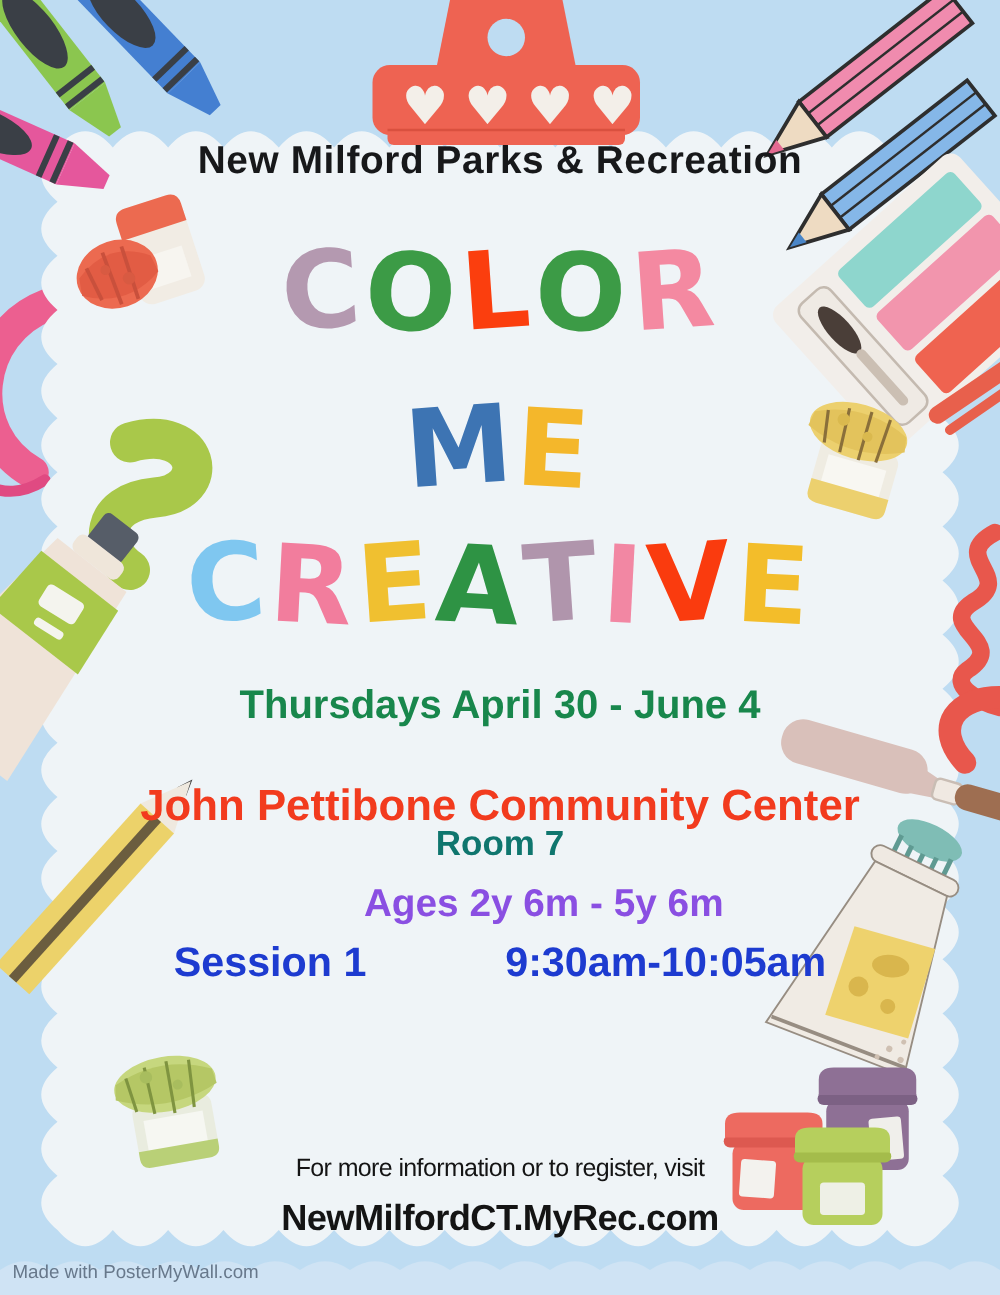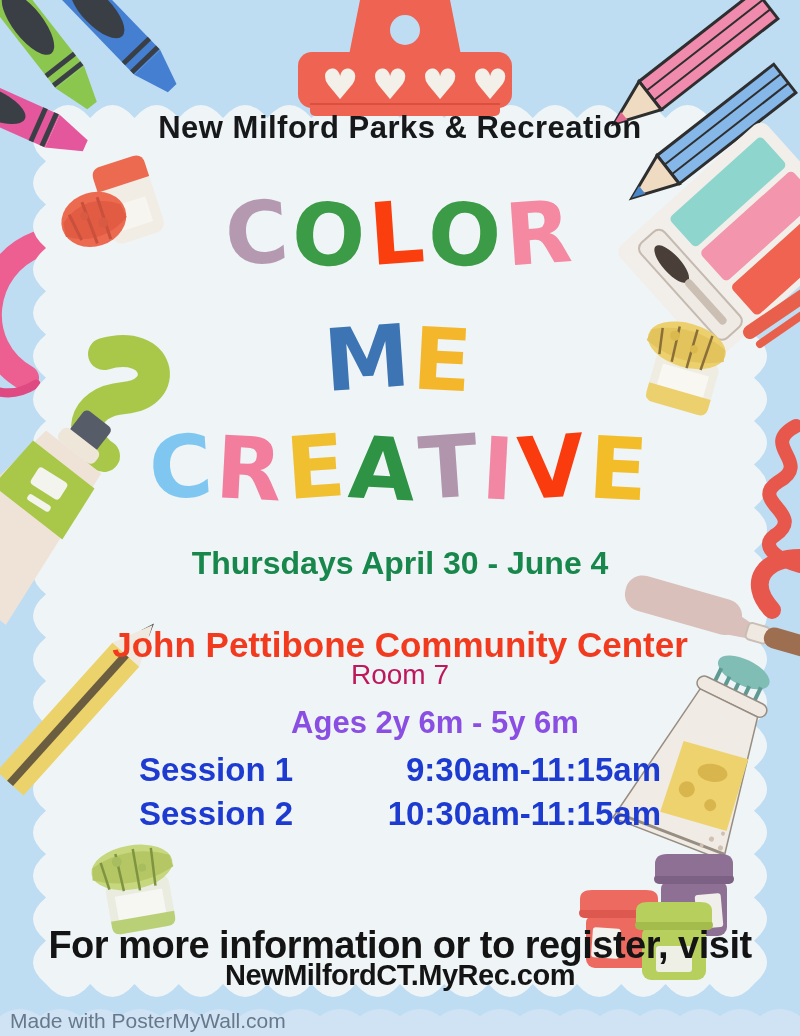--- a/index.html
+++ b/index.html
@@ -14,32 +14,32 @@
   .title-line{font-family:"DejaVu Sans",sans-serif;font-weight:800;font-size:86px;
               letter-spacing:4px;line-height:1;}
   .title-line span{display:inline-block;}
   .title-line span:nth-child(odd){transform:rotate(-4deg);}
   .title-line span:nth-child(even){transform:rotate(3deg) translateY(2px);}
   #title-1{top:190px;}
   #title-2{top:315px;}
   #title-3{top:424px;}
   .schedule{top:545px;font-size:32px;font-weight:700;color:#18874c;}
   .loc1{top:625px;font-size:35px;font-weight:700;color:#f23b1e;}
-  .loc2{top:659px;font-size:28px;font-weight:400;color:#be185d;}
+  .loc2{top:659px;font-size:28px;font-weight:700;color:#0f766e;}
   .ages{top:705px;font-size:31px;font-weight:700;color:#8a4fe2;padding-left:35px;}
   .session-row{position:absolute;left:0;width:100%;display:flex;justify-content:center;
                gap:32px;font-size:33px;font-weight:700;color:#1d3bd0;}
   #session-1{top:751px;}
   #session-2{top:795px;}
   .session-name{width:160px;text-align:left;}
   .session-time{width:330px;text-align:right;}
   .pricing{top:864px;font-size:29px;font-weight:700;color:#118b4b;}
-  .info1{top:924px;font-size:38px;font-weight:700;color:#141414;letter-spacing:-.5px;}
+  .info1{top:924px;font-size:20px;font-weight:400;color:#141414;letter-spacing:-.5px;}
   .info2{top:959px;font-size:29px;font-weight:700;color:#141414;letter-spacing:-.5px;}
-  .watermark{position:absolute;left:10px;top:1009px;font-size:21px;color:#67788b;}
+  .watermark{position:absolute;left:10px;top:1009px;font-size:15px;color:#67788b;}
 </style>
 </head>
 <body>
 
 <div id="poster">
 
   <svg style="left:-26px;top:238px;" width="110" height="170" viewBox="0 0 110 170">
     <path d="M 64 6 C 6 28, -4 108, 52 140" fill="none" stroke="#ec5f90" stroke-width="26" stroke-linecap="round"></path>
     <path d="M 8 146 C 28 160, 46 156, 62 146" fill="none" stroke="#e04a82" stroke-width="9" stroke-linecap="round"></path>
   </svg>
@@ -232,25 +232,21 @@
   <div id="title-2" class="centered title-line"><span style="color: rgb(61, 116, 179);">M</span><span style="color: rgb(244, 183, 43);">E</span></div>
   <div id="title-3" class="centered title-line"><span style="color: rgb(127, 199, 240);">C</span><span style="color: rgb(242, 125, 157);">R</span><span style="color: rgb(240, 192, 48);">E</span><span style="color: rgb(46, 147, 68);">A</span><span style="color: rgb(176, 149, 172);">T</span><span style="color: rgb(242, 135, 163);">I</span><span style="color: rgb(250, 59, 14);">V</span><span style="color: rgb(243, 189, 42);">E</span></div>
 
   <div class="centered schedule">Thursdays April 30 - June 4</div>
   <div class="centered loc1">John Pettibone Community Center</div>
   <div class="centered loc2">Room 7</div>
   <div class="centered ages">Ages 2y 6m - 5y 6m</div>
 
   <div id="session-1" class="session-row">
     <span class="session-name">Session 1</span>
-    <span class="session-time">9:30am-11:15am</span>
-  </div>
-  <div id="session-2" class="session-row">
-    <span class="session-name">Session 2</span>
-    <span class="session-time">10:30am-11:15am</span>
+    <span class="session-time">9:30am-10:05am</span>
   </div>
 
   <div class="centered info1">For more information or to register, visit</div>
   <div class="centered info2">NewMilfordCT.MyRec.com</div>
 
   <svg style="left:0;top:1000px;" width="800" height="36" viewBox="0 0 800 36">
     <path id="wave-path" d="M 0 16 q 20 -14 40 0 q 20 -14 40 0 q 20 -14 40 0 q 20 -14 40 0 q 20 -14 40 0 q 20 -14 40 0 q 20 -14 40 0 q 20 -14 40 0 q 20 -14 40 0 q 20 -14 40 0 q 20 -14 40 0 q 20 -14 40 0 q 20 -14 40 0 q 20 -14 40 0 q 20 -14 40 0 q 20 -14 40 0 q 20 -14 40 0 q 20 -14 40 0 q 20 -14 40 0 q 20 -14 40 0 L 800 36 L 0 36 Z" fill="#cfe3f4"></path>
   </svg>
   <div class="watermark">Made with PosterMyWall.com</div>
 </div>

